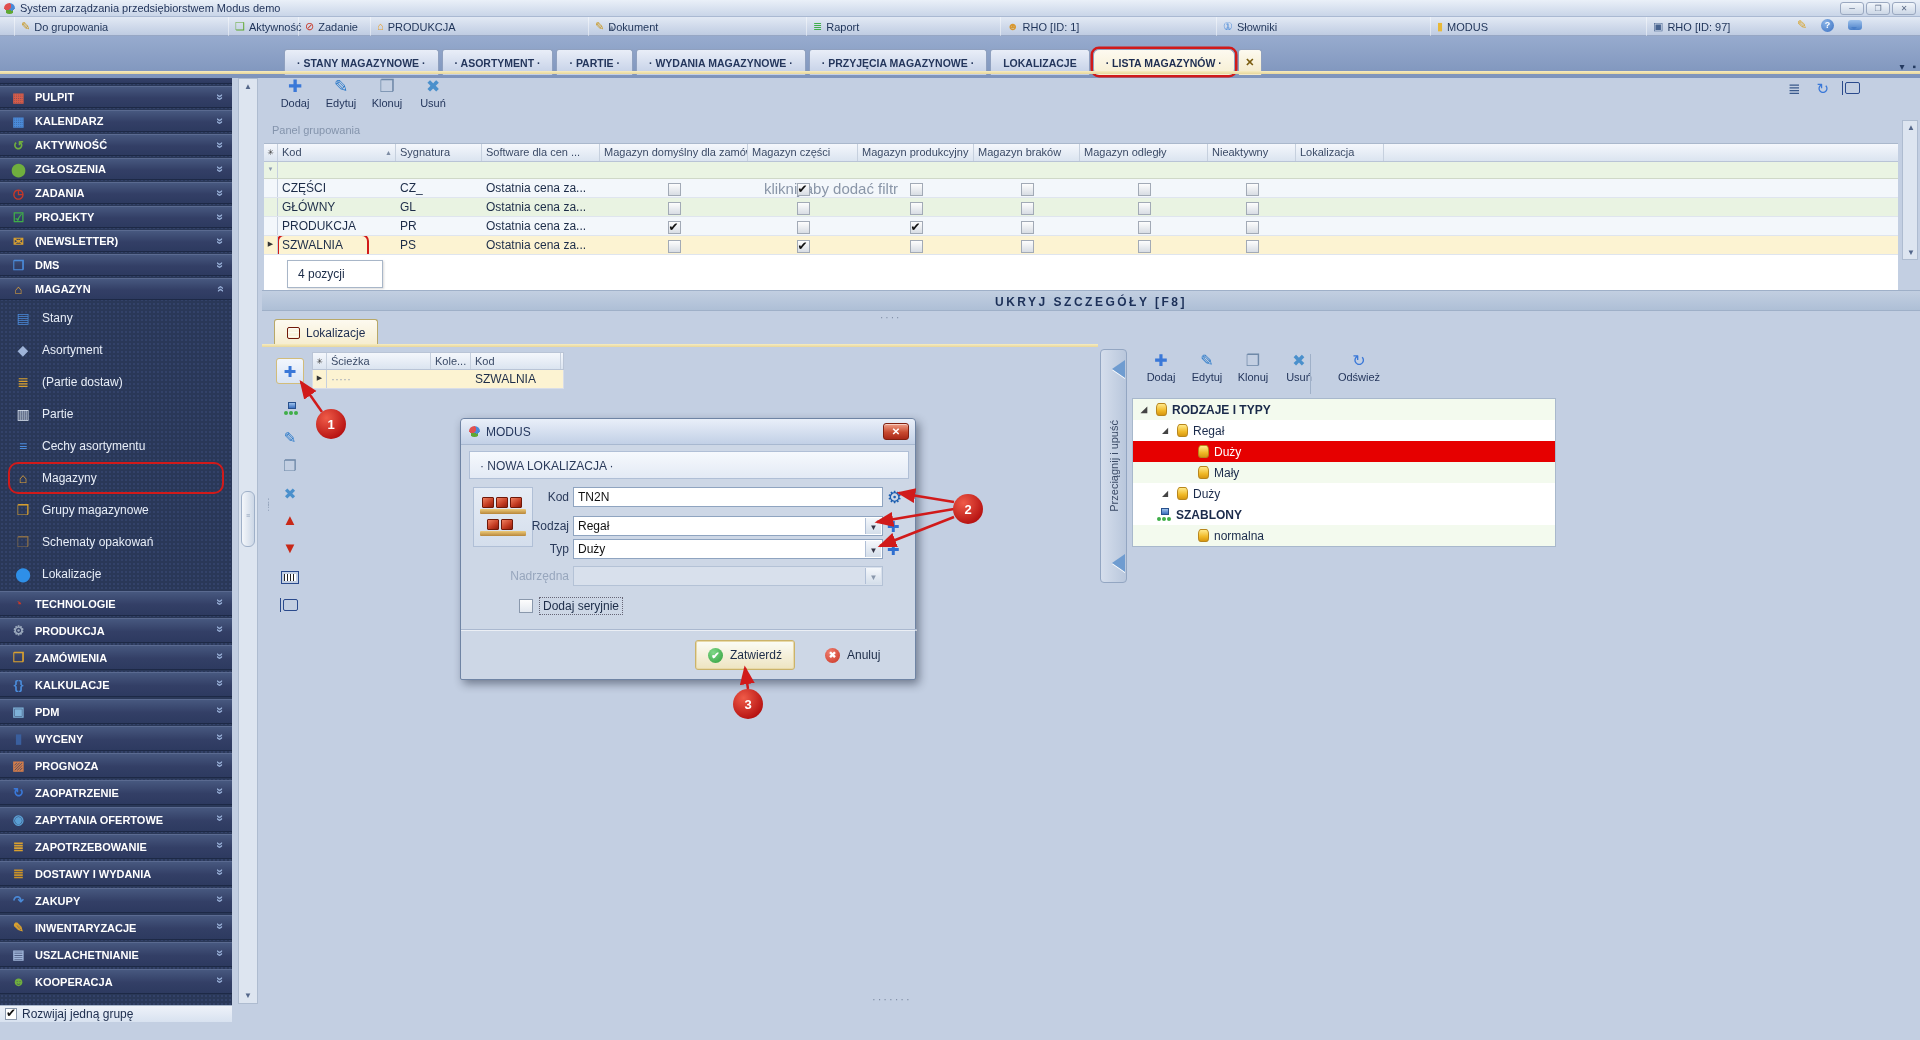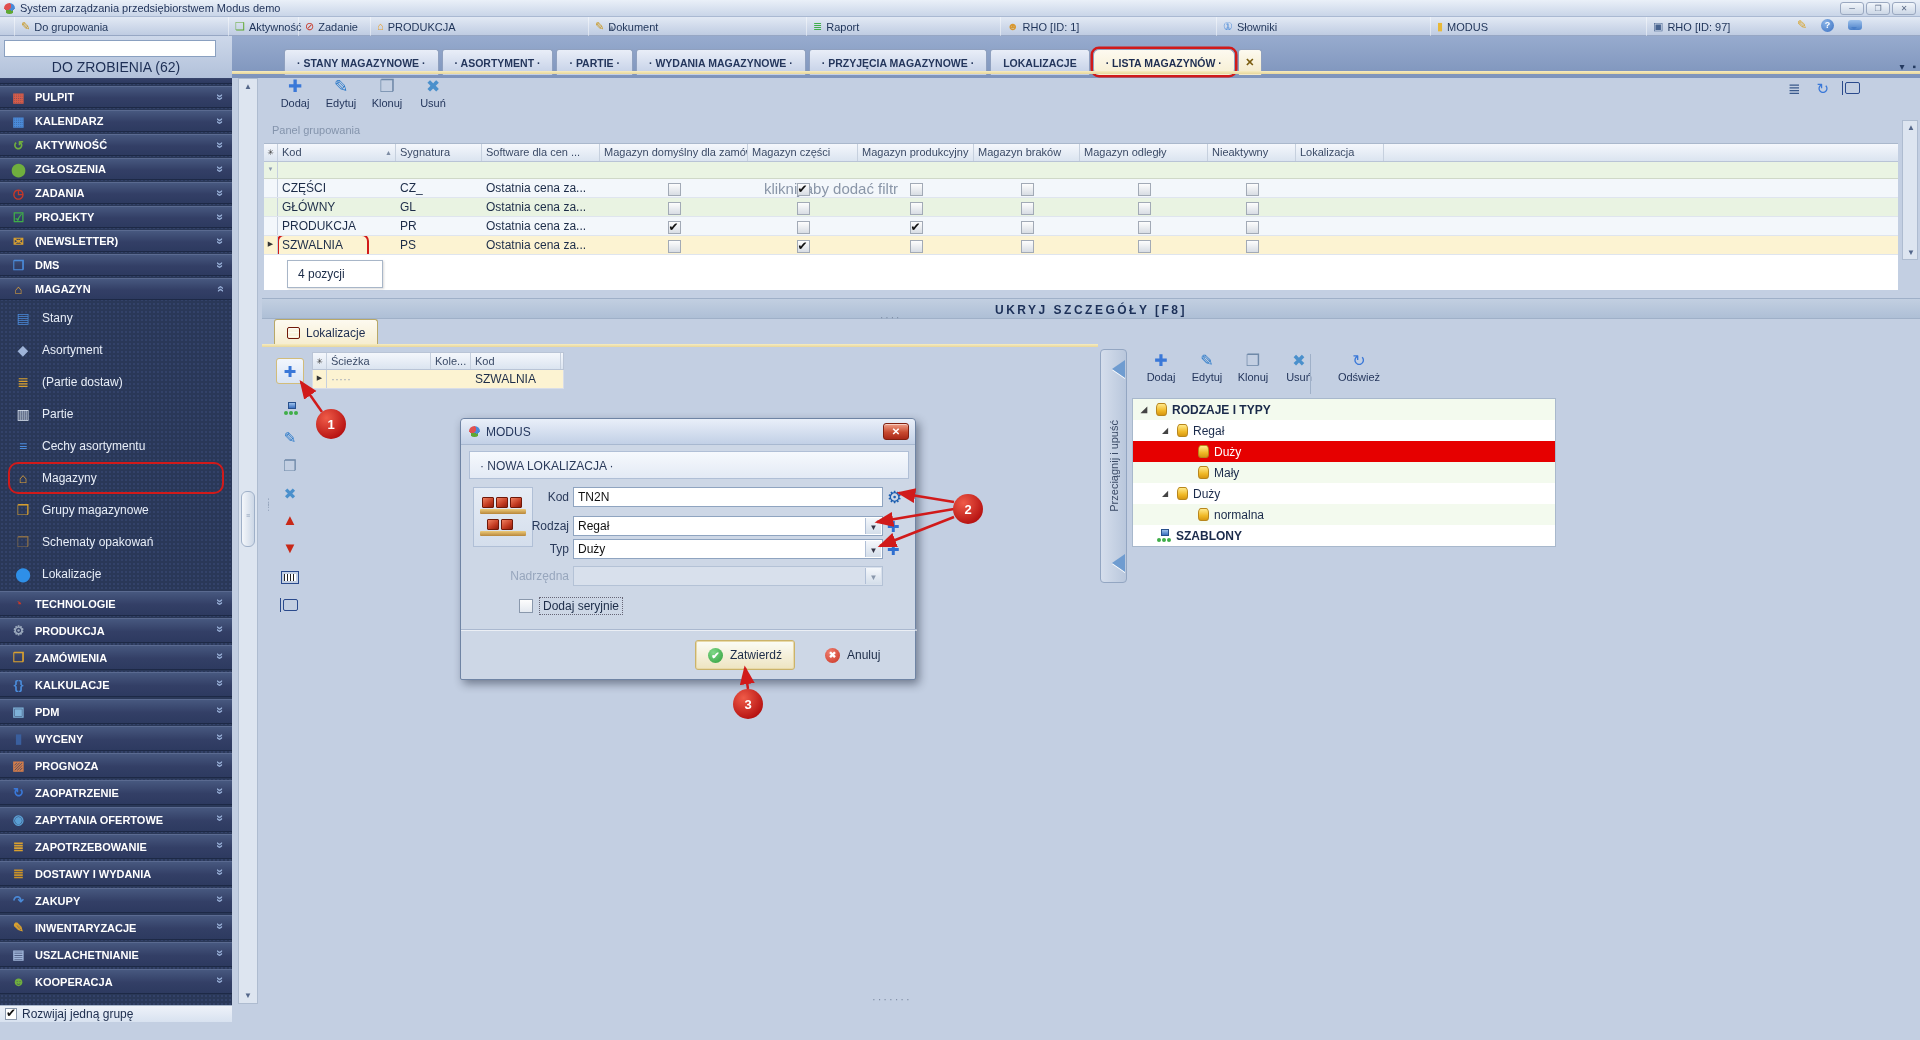--- a/index.html
+++ b/index.html
@@ -70,21 +70,21 @@
   .g-ind{width:14px;border-right:1px solid #c6d0de;font-size:8px;color:#333;text-align:center;padding-top:4px}
   .chkcell{display:flex;align-items:center;justify-content:center}
   .gcheck{width:13px;height:13px;border:1px solid #a2aab6;background:linear-gradient(180deg,#fdfdfd,#d8dde4);position:relative}
   .gcheck.on::after{content:"✔";position:absolute;left:0;top:-2px;font-size:12px;color:#111}
   .sortup{position:absolute;right:3px;top:5px;font-size:7px;color:#7d8ca4}
   .cellring{position:absolute;left:-1px;top:-2px;width:92px;height:26px;border:2.5px solid #d11a1a;border-radius:7px;pointer-events:none;z-index:5}
   #count-box{position:absolute;left:287px;top:260px;width:96px;height:28px;background:#fff;border:1px solid #a8b6c8;font-size:12px;color:#1c2c48;padding:6px 0 0 10px;box-shadow:1px 1px 2px rgba(0,0,0,.15)}
   #grid-sb{position:absolute;left:1902px;top:120px;width:16px;height:140px;background:#dde5f0;border:1px solid #aebcd0}
 
   
-  #ukryj{position:absolute;left:262px;top:298px;width:1658px;height:21px;background:linear-gradient(180deg,#c2cfe1,#aebfd6);border-top:1px solid #9fb0c8;border-bottom:1px solid #9fb0c8;text-align:center;font-size:12px;font-weight:bold;letter-spacing:2.5px;color:#1c3058;padding-top:4px}
+  #ukryj{position:absolute;left:262px;top:290px;width:1658px;height:21px;background:linear-gradient(180deg,#c2cfe1,#aebfd6);border-top:1px solid #9fb0c8;border-bottom:1px solid #9fb0c8;text-align:center;font-size:12px;font-weight:bold;letter-spacing:2.5px;color:#1c3058;padding-top:4px}
   #ukryj-grip{position:absolute;left:880px;top:312px;color:#7d8ca4;font-size:10px;letter-spacing:2px}
 
   
   #det-tab{position:absolute;left:274px;top:319px;height:27px;padding:0 12px;background:linear-gradient(180deg,#fdfaf0,#f5ecce);border:1px solid #b8a868;border-bottom:none;border-radius:3px 3px 0 0;display:flex;align-items:center;gap:6px;font-size:12px;color:#1c2c50}
   .i-cabinet{width:13px;height:12px;background:linear-gradient(180deg,#d86a5a,#a02818);border:1px solid #701808;border-radius:2px;background-image:repeating-linear-gradient(180deg,rgba(255,255,255,.55) 0 1px,transparent 1px 4px)}
   #det-yellow{position:absolute;left:262px;top:344px;width:836px;height:3px;background:linear-gradient(180deg,#f6ecc0,#e8d79c)}
   #vtoolbar{position:absolute;left:276px;top:352px;width:30px}
   .vbtn{position:absolute;left:0;width:28px;height:26px;display:flex;align-items:center;justify-content:center}
   .vbtn .ico{font-size:15px;line-height:15px}
   .vbtn.hot{background:linear-gradient(180deg,#f2f6fd,#d9e4f4);border:1px solid #d2bc7a;border-radius:3px}
@@ -228,24 +228,20 @@
         <div class="tab active ringed">· LISTA MAGAZYNÓW ·</div>
         <div class="tab-close">✕</div>
       </div>
     <div id="tabstrip-right">
       <span>▾</span>
       <span>▪</span>
     </div>
   </div>
   <div id="yellowline"></div>
 
-  <div id="sidebar-top">
-    <input id="sidebar-search" value="" style="">
-    <div id="sidebar-header">DO ZROBIENIA (62)</div>
-  </div>
   <div id="sidebar">
       <div class="sgroup" style="height: 10px; margin-top: -4px;"></div>
       <div class="sgroup">
         <span class="ico" style="color: rgb(216, 92, 72); font-size: 13px;">▦</span>
         <span>PULPIT</span>
         <span class="chev">»</span>
       </div>
       <div class="sgroup">
         <span class="ico" style="color: rgb(74, 138, 216); font-size: 13px;">▦</span>
         <span>KALENDARZ</span>
@@ -660,29 +656,29 @@
       <div class="trow" style="padding-left: 50px; background: rgb(243, 250, 238);">
         <span class="texp"></span>
         <span class="ico i-barrel" style="font-size: 12px;"></span>
         <span>Mały</span>
       </div>
       <div class="trow" style="padding-left: 29px; background: rgb(255, 255, 255);">
         <span class="texp">◢</span>
         <span class="ico i-barrel" style="font-size: 12px;"></span>
         <span>Duży</span>
       </div>
+      <div class="trow bold" style="padding-left: 8px; background: rgb(255, 255, 255);">
+        <span class="texp"></span>
+        <span class="ico i-org" style="font-size: 12px;"></span>
+        <span>SZABLONY</span>
+      </div>
       <div class="trow" style="padding-left: 50px; background: rgb(243, 250, 238);">
         <span class="texp"></span>
         <span class="ico i-barrel" style="font-size: 12px;"></span>
         <span>normalna</span>
-      </div>
-      <div class="trow bold" style="padding-left: 8px; background: rgb(255, 255, 255);">
-        <span class="texp"></span>
-        <span class="ico i-org" style="font-size: 12px;"></span>
-        <span>SZABLONY</span>
       </div>
     </div>
 
   <div id="dialog">
     <div id="dlg-title">
       <span class="logo"></span>
       <span>MODUS</span>
     </div>
     <div id="dlg-close">✕</div>
     <div id="dlg-header">· NOWA LOKALIZACJA ·</div>

